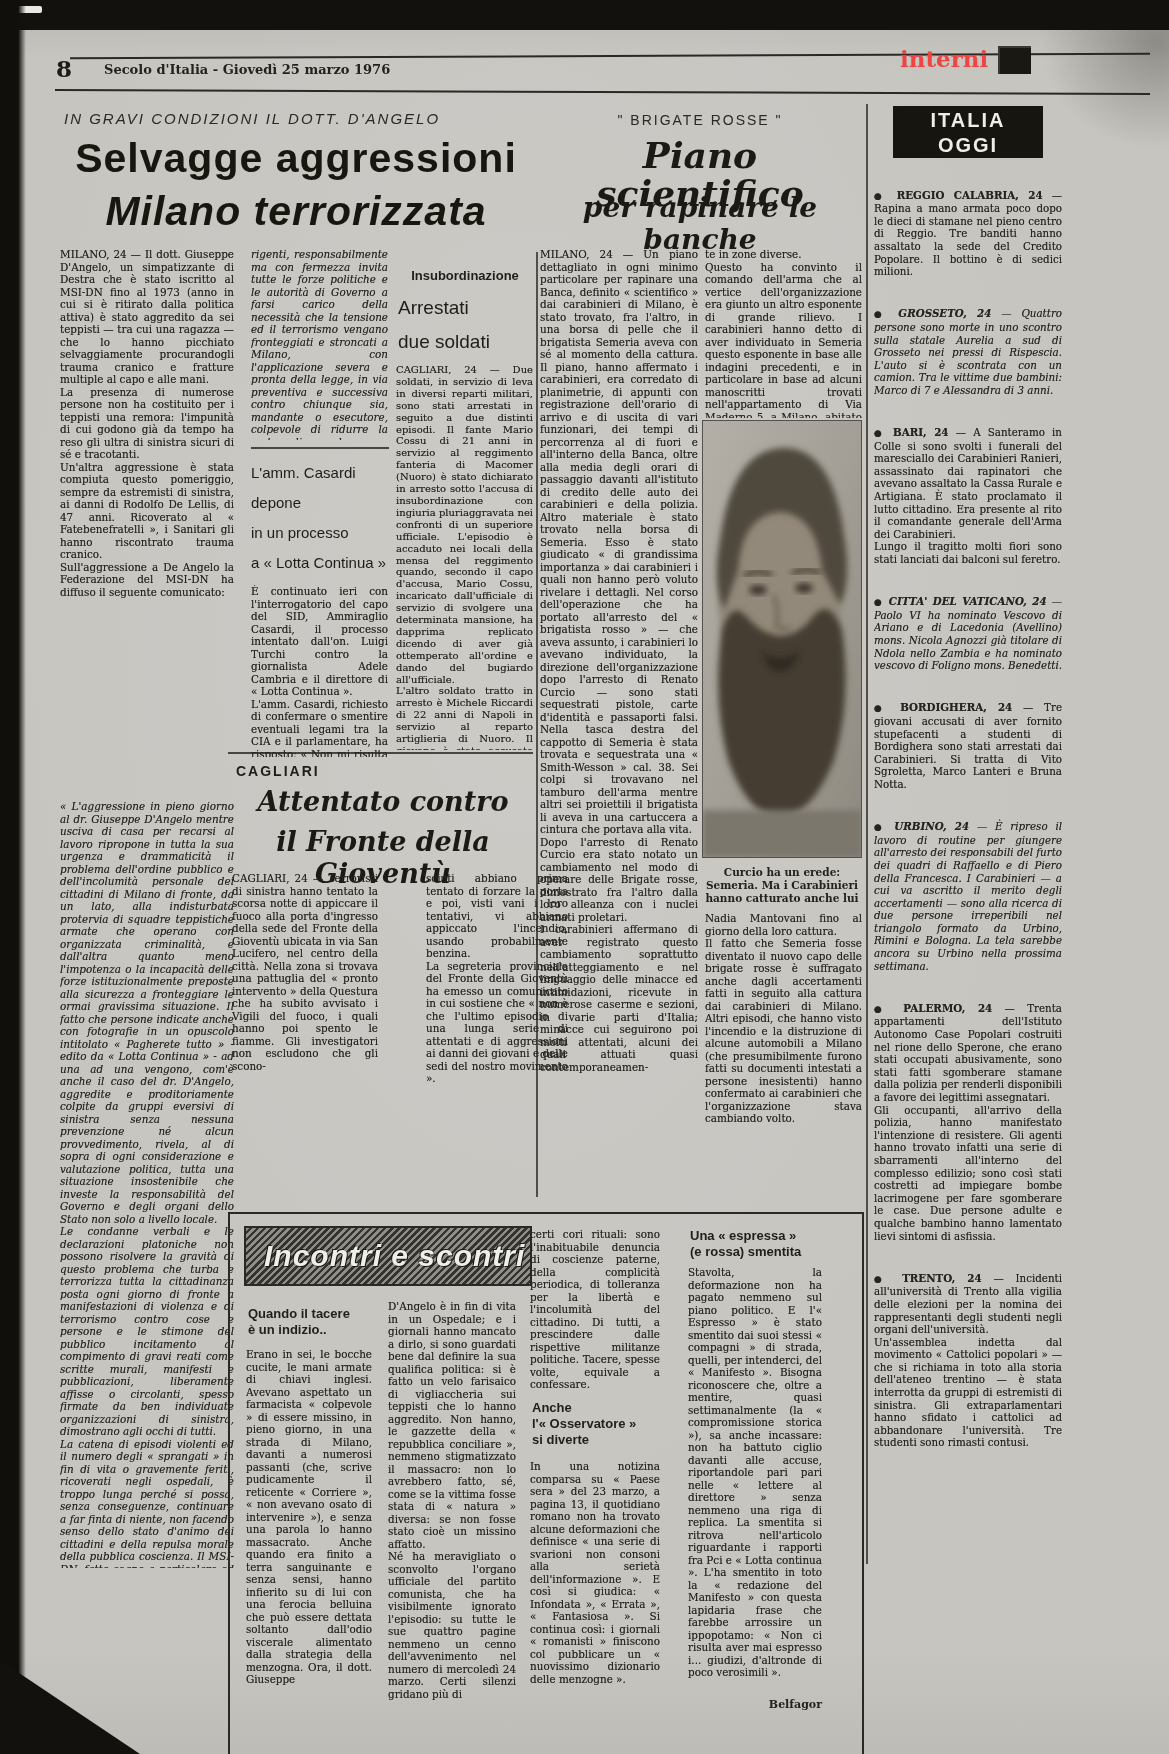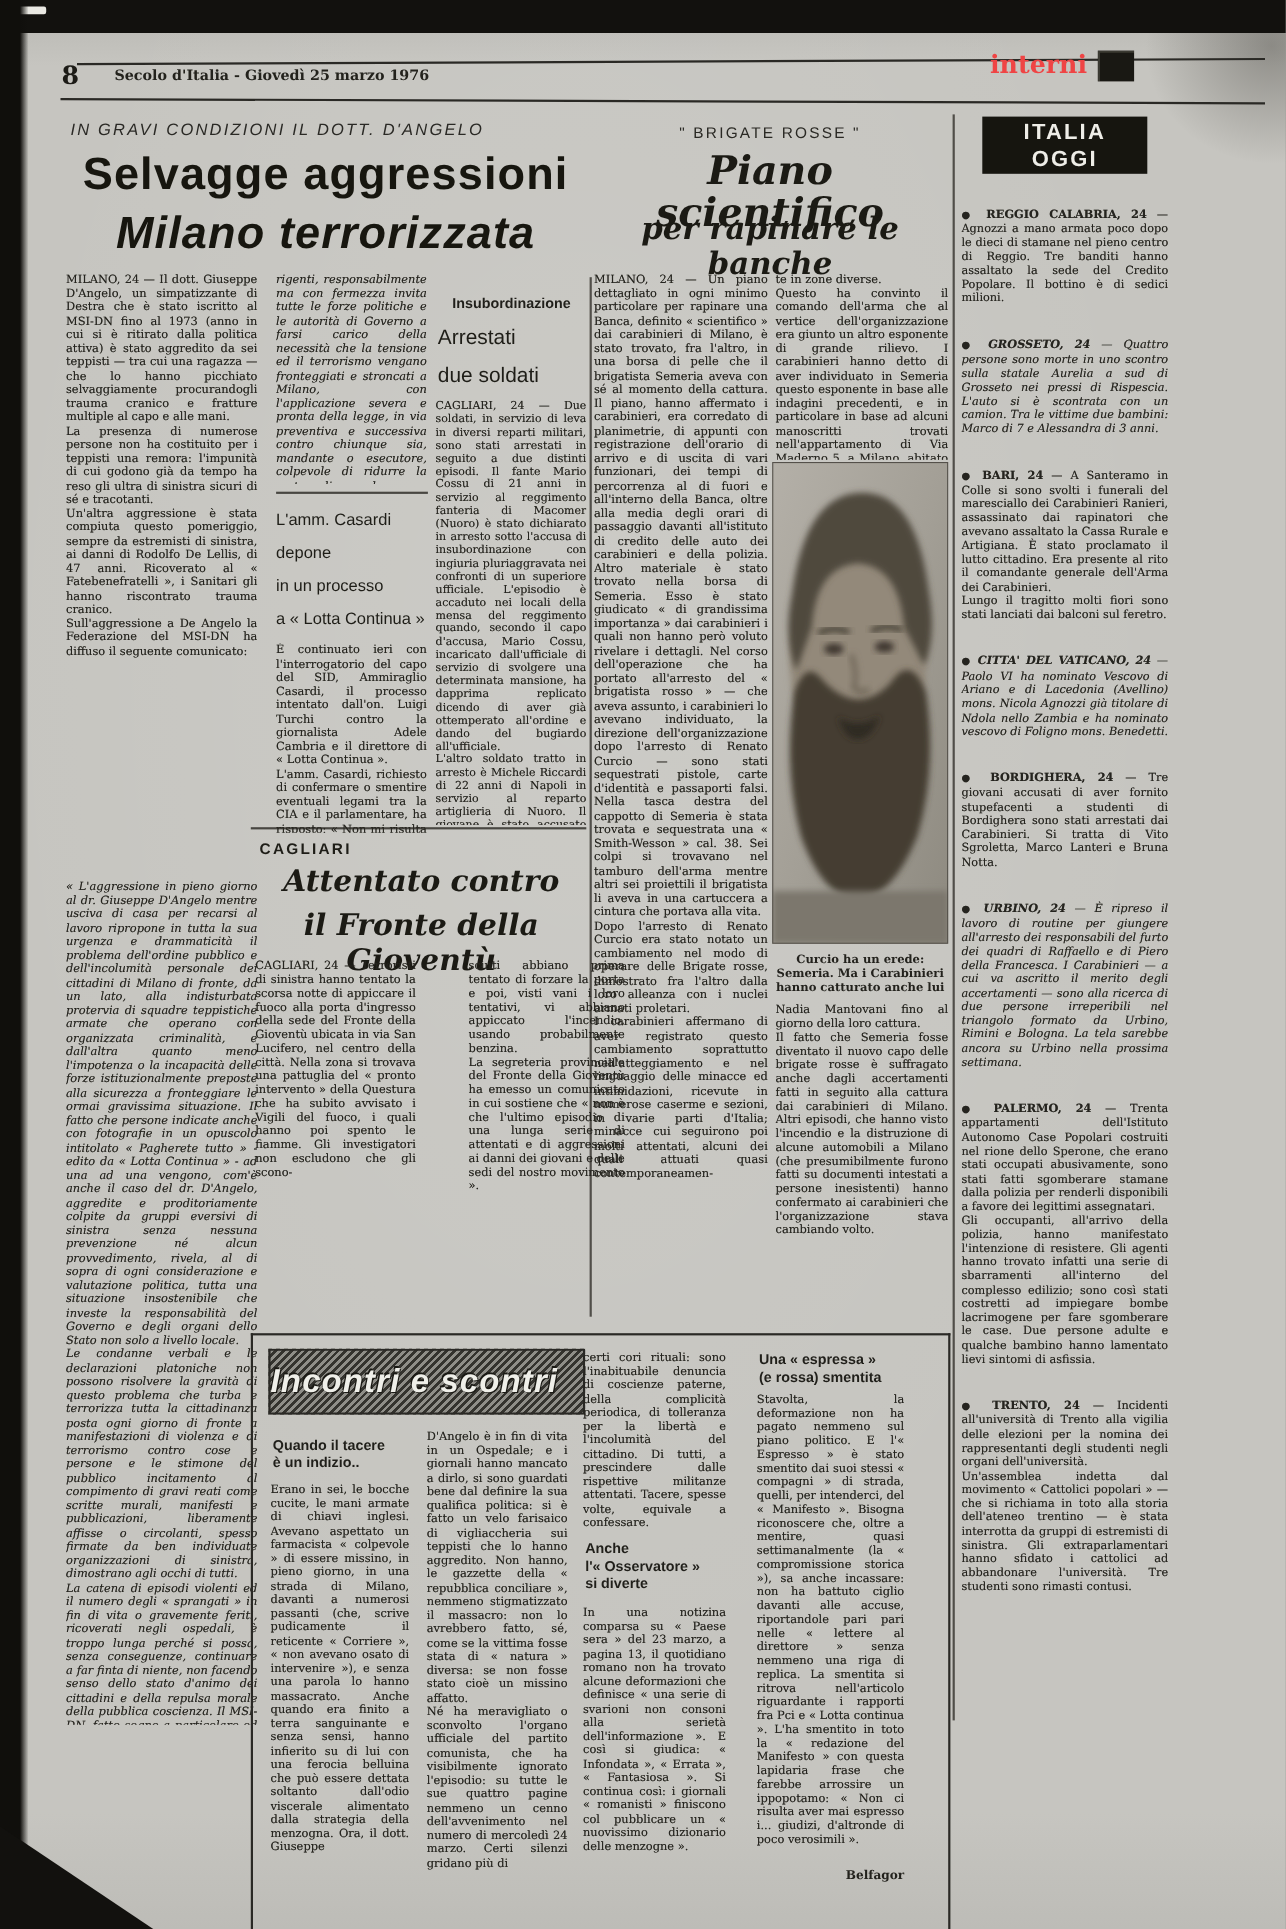--- a/index.html
+++ b/index.html
@@ -128,43 +128,43 @@
   <div class="abs" style="left:236px;top:826px;width:294px;text-align:center;font:bold italic 27px/32px 'DejaVu Serif',serif;color:#1b1a14;">il Fronte della Gioventù</div>
   <div class="abs txt" style="left:232px;top:872px;width:146px;height:328px;">CAGLIARI, 24 — Terroristi di sinistra hanno tentato la scorsa notte di appiccare il fuoco alla porta d'ingresso della sede del Fronte della Gioventù ubicata in via San Lucifero, nel centro della città. Nella zona si trovava una pattuglia del « pronto intervento » della Questura che ha subito avvisato i Vigili del fuoco, i quali hanno poi spento le fiamme. Gli investigatori non escludono che gli scono-</div>
   <div class="abs txt" style="left:390px;top:872px;width:142px;height:328px;margin-left:36px;">sciuti abbiano prima tentato di forzare la porta e poi, visti vani i loro tentativi, vi abbiano appiccato l'incendio, usando probabilmente benzina.
 La segreteria provinciale del Fronte della Gioventù ha emesso un comunicato in cui sostiene che « non è che l'ultimo episodio di una lunga serie di attentati e di aggressioni ai danni dei giovani e delle sedi del nostro movimento ».</div>
 
   <div class="abs" style="left:893px;top:106px;width:150px;height:52px;background:#16150f;color:#eeede7;text-align:center;font:bold 20px/25px 'Liberation Sans',sans-serif;letter-spacing:2px;padding-top:2px;box-sizing:border-box;">
     <div>ITALIA</div>
     <div>OGGI</div>
   </div>
   <div class="abs txt" style="left:874px;top:176px;width:188px;height:1388px;font-size:10.3px;line-height:12.6px;">
-    <div class="io-item"><span class="bullet">●</span> <span class="io-city">REGGIO CALABRIA, 24</span><span> — Agnozzi a mano armata poco dopo le dieci di stamane nel pieno centro di Reggio. Tre banditi hanno assaltato la sede del Credito Popolare. Il bottino è di sedici milioni.</span></div>
+    <div class="io-item"><span class="bullet">●</span> <span class="io-city">REGGIO CALABRIA, 24</span><span> — Rapina a mano armata poco dopo le dieci di stamane nel pieno centro di Reggio. Tre banditi hanno assaltato la sede del Credito Popolare. Il bottino è di sedici milioni.</span></div>
     <div class="io-item it"><span class="bullet">●</span> <span class="io-city">GROSSETO, 24</span><span> — Quattro persone sono morte in uno scontro sulla statale Aurelia a sud di Grosseto nei pressi di Rispescia. L'auto si è scontrata con un camion. Tra le vittime due bambini: Marco di 7 e Alessandra di 3 anni.</span></div>
     <div class="io-item"><span class="bullet">●</span> <span class="io-city">BARI, 24</span><span> — A Santeramo in Colle si sono svolti i funerali del maresciallo dei Carabinieri Ranieri, assassinato dai rapinatori che avevano assaltato la Cassa Rurale e Artigiana. È stato proclamato il lutto cittadino. Era presente al rito il comandante generale dell'Arma dei Carabinieri.
 Lungo il tragitto molti fiori sono stati lanciati dai balconi sul feretro.</span></div>
     <div class="io-item it"><span class="bullet">●</span> <span class="io-city">CITTA' DEL VATICANO, 24</span><span> — Paolo VI ha nominato Vescovo di Ariano e di Lacedonia (Avellino) mons. Nicola Agnozzi già titolare di Ndola nello Zambia e ha nominato vescovo di Foligno mons. Benedetti.</span></div>
     <div class="io-item"><span class="bullet">●</span> <span class="io-city">BORDIGHERA, 24</span><span> — Tre giovani accusati di aver fornito stupefacenti a studenti di Bordighera sono stati arrestati dai Carabinieri. Si tratta di Vito Sgroletta, Marco Lanteri e Bruna Notta.</span></div>
     <div class="io-item it"><span class="bullet">●</span> <span class="io-city">URBINO, 24</span><span> — È ripreso il lavoro di routine per giungere all'arresto dei responsabili del furto dei quadri di Raffaello e di Piero della Francesca. I Carabinieri — a cui va ascritto il merito degli accertamenti — sono alla ricerca di due persone irreperibili nel triangolo formato da Urbino, Rimini e Bologna. La tela sarebbe ancora su Urbino nella prossima settimana.</span></div>
     <div class="io-item"><span class="bullet">●</span> <span class="io-city">PALERMO, 24</span><span> — Trenta appartamenti dell'Istituto Autonomo Case Popolari costruiti nel rione dello Sperone, che erano stati occupati abusivamente, sono stati fatti sgomberare stamane dalla polizia per renderli disponibili a favore dei legittimi assegnatari.
 Gli occupanti, all'arrivo della polizia, hanno manifestato l'intenzione di resistere. Gli agenti hanno trovato infatti una serie di sbarramenti all'interno del complesso edilizio; sono così stati costretti ad impiegare bombe lacrimogene per fare sgomberare le case. Due persone adulte e qualche bambino hanno lamentato lievi sintomi di asfissia.</span></div>
     <div class="io-item"><span class="bullet">●</span> <span class="io-city">TRENTO, 24</span><span> — Incidenti all'università di Trento alla vigilia delle elezioni per la nomina dei rappresentanti degli studenti negli organi dell'università.
 Un'assemblea indetta dal movimento « Cattolici popolari » — che si richiama in toto alla storia dell'ateneo trentino — è stata interrotta da gruppi di estremisti di sinistra. Gli extraparlamentari hanno sfidato i cattolici ad abbandonare l'università. Tre studenti sono rimasti contusi.</span></div>
   </div>
 
   <div class="abs" id="incontri-box" style="left:228px;top:1212px;width:632px;height:542px;"></div>
   <div class="abs hatch" style="left:244px;top:1226px;width:288px;height:60px;">
-    <div class="banner-txt" style="padding-left:2px;">Incontri e scontri</div>
+    <div class="banner-txt" style="padding-left:20px;">Incontri e scontri</div>
   </div>
   <div class="abs subhead" style="left:248px;top:1306px;width:128px;white-space:pre-line;">Quando il tacere
 è un indizio..</div>
   <div class="abs txt" style="left:246px;top:1348px;width:126px;height:400px;">Erano in sei, le bocche cucite, le mani armate di chiavi inglesi. Avevano aspettato un farmacista « colpevole » di essere missino, in pieno giorno, in una strada di Milano, davanti a numerosi passanti (che, scrive pudicamente il reticente « Corriere », « non avevano osato di intervenire »), e senza una parola lo hanno massacrato. Anche quando era finito a terra sanguinante e senza sensi, hanno infierito su di lui con una ferocia belluina che può essere dettata soltanto dall'odio viscerale alimentato dalla strategia della menzogna. Ora, il dott. Giuseppe</div>
   <div class="abs txt" style="left:388px;top:1300px;width:128px;height:450px;">D'Angelo è in fin di vita in un Ospedale; e i giornali hanno mancato a dirlo, si sono guardati bene dal definire la sua qualifica politica: si è fatto un velo farisaico di vigliaccheria sui teppisti che lo hanno aggredito. Non hanno, le gazzette della « repubblica conciliare », nemmeno stigmatizzato il massacro: non lo avrebbero fatto, sé, come se la vittima fosse stata di « natura » diversa: se non fosse stato cioè un missino affatto.
 Né ha meravigliato o sconvolto l'organo ufficiale del partito comunista, che ha visibilmente ignorato l'episodio: su tutte le sue quattro pagine nemmeno un cenno dell'avvenimento nel numero di mercoledì 24 marzo. Certi silenzi gridano più di</div>
-  <div class="abs txt" style="left:530px;top:1228px;width:130px;height:165px;">certi cori rituali: sono l'inabituabile denuncia di coscienze paterne, della complicità periodica, di tolleranza per la libertà e l'incolumità del cittadino. Di tutti, a prescindere dalle rispettive militanze attentati. Tacere, spesse volte, equivale a confessare.</div>
+  <div class="abs txt" style="left:530px;top:1228px;width:130px;height:165px;">certi cori rituali: sono l'inabituabile denuncia di coscienze paterne, della complicità periodica, di tolleranza per la libertà e l'incolumità del cittadino. Di tutti, a prescindere dalle rispettive militanze politiche. Tacere, spesse volte, equivale a confessare.</div>
   <div class="abs subhead" style="left:532px;top:1400px;width:130px;white-space:pre-line;">Anche
 l'« Osservatore »
 si diverte</div>
   <div class="abs txt" style="left:530px;top:1460px;width:130px;height:288px;">In una notizina comparsa su « Paese sera » del 23 marzo, a pagina 13, il quotidiano romano non ha trovato alcune deformazioni che definisce « una serie di svarioni non consoni alla serietà dell'informazione ». E così si giudica: « Infondata », « Errata », « Fantasiosa ». Si continua così: i giornali « romanisti » finiscono col pubblicare un « nuovissimo dizionario delle menzogne ».</div>
   <div class="abs subhead" style="left:690px;top:1228px;width:140px;white-space:pre-line;">Una « espressa »
 (e rossa) smentita</div>
   <div class="abs txt" style="left:688px;top:1266px;width:134px;height:428px;">Stavolta, la deformazione non ha pagato nemmeno sul piano politico. E l'« Espresso » è stato smentito dai suoi stessi « compagni » di strada, quelli, per intenderci, del « Manifesto ». Bisogna riconoscere che, oltre a mentire, quasi settimanalmente (la « compromissione storica »), sa anche incassare: non ha battuto ciglio davanti alle accuse, riportandole pari pari nelle « lettere al direttore » senza nemmeno una riga di replica. La smentita si ritrova nell'articolo riguardante i rapporti fra Pci e « Lotta continua ». L'ha smentito in toto la « redazione del Manifesto » con questa lapidaria frase che farebbe arrossire un ippopotamo: « Non ci risulta aver mai espresso i... giudizi, d'altronde di poco verosimili ».</div>
   <div class="abs" style="left:688px;top:1698px;width:134px;text-align:right;font:bold 11px/13px 'DejaVu Serif',serif;color:#23221d;">Belfagor</div>
 </div>
 

